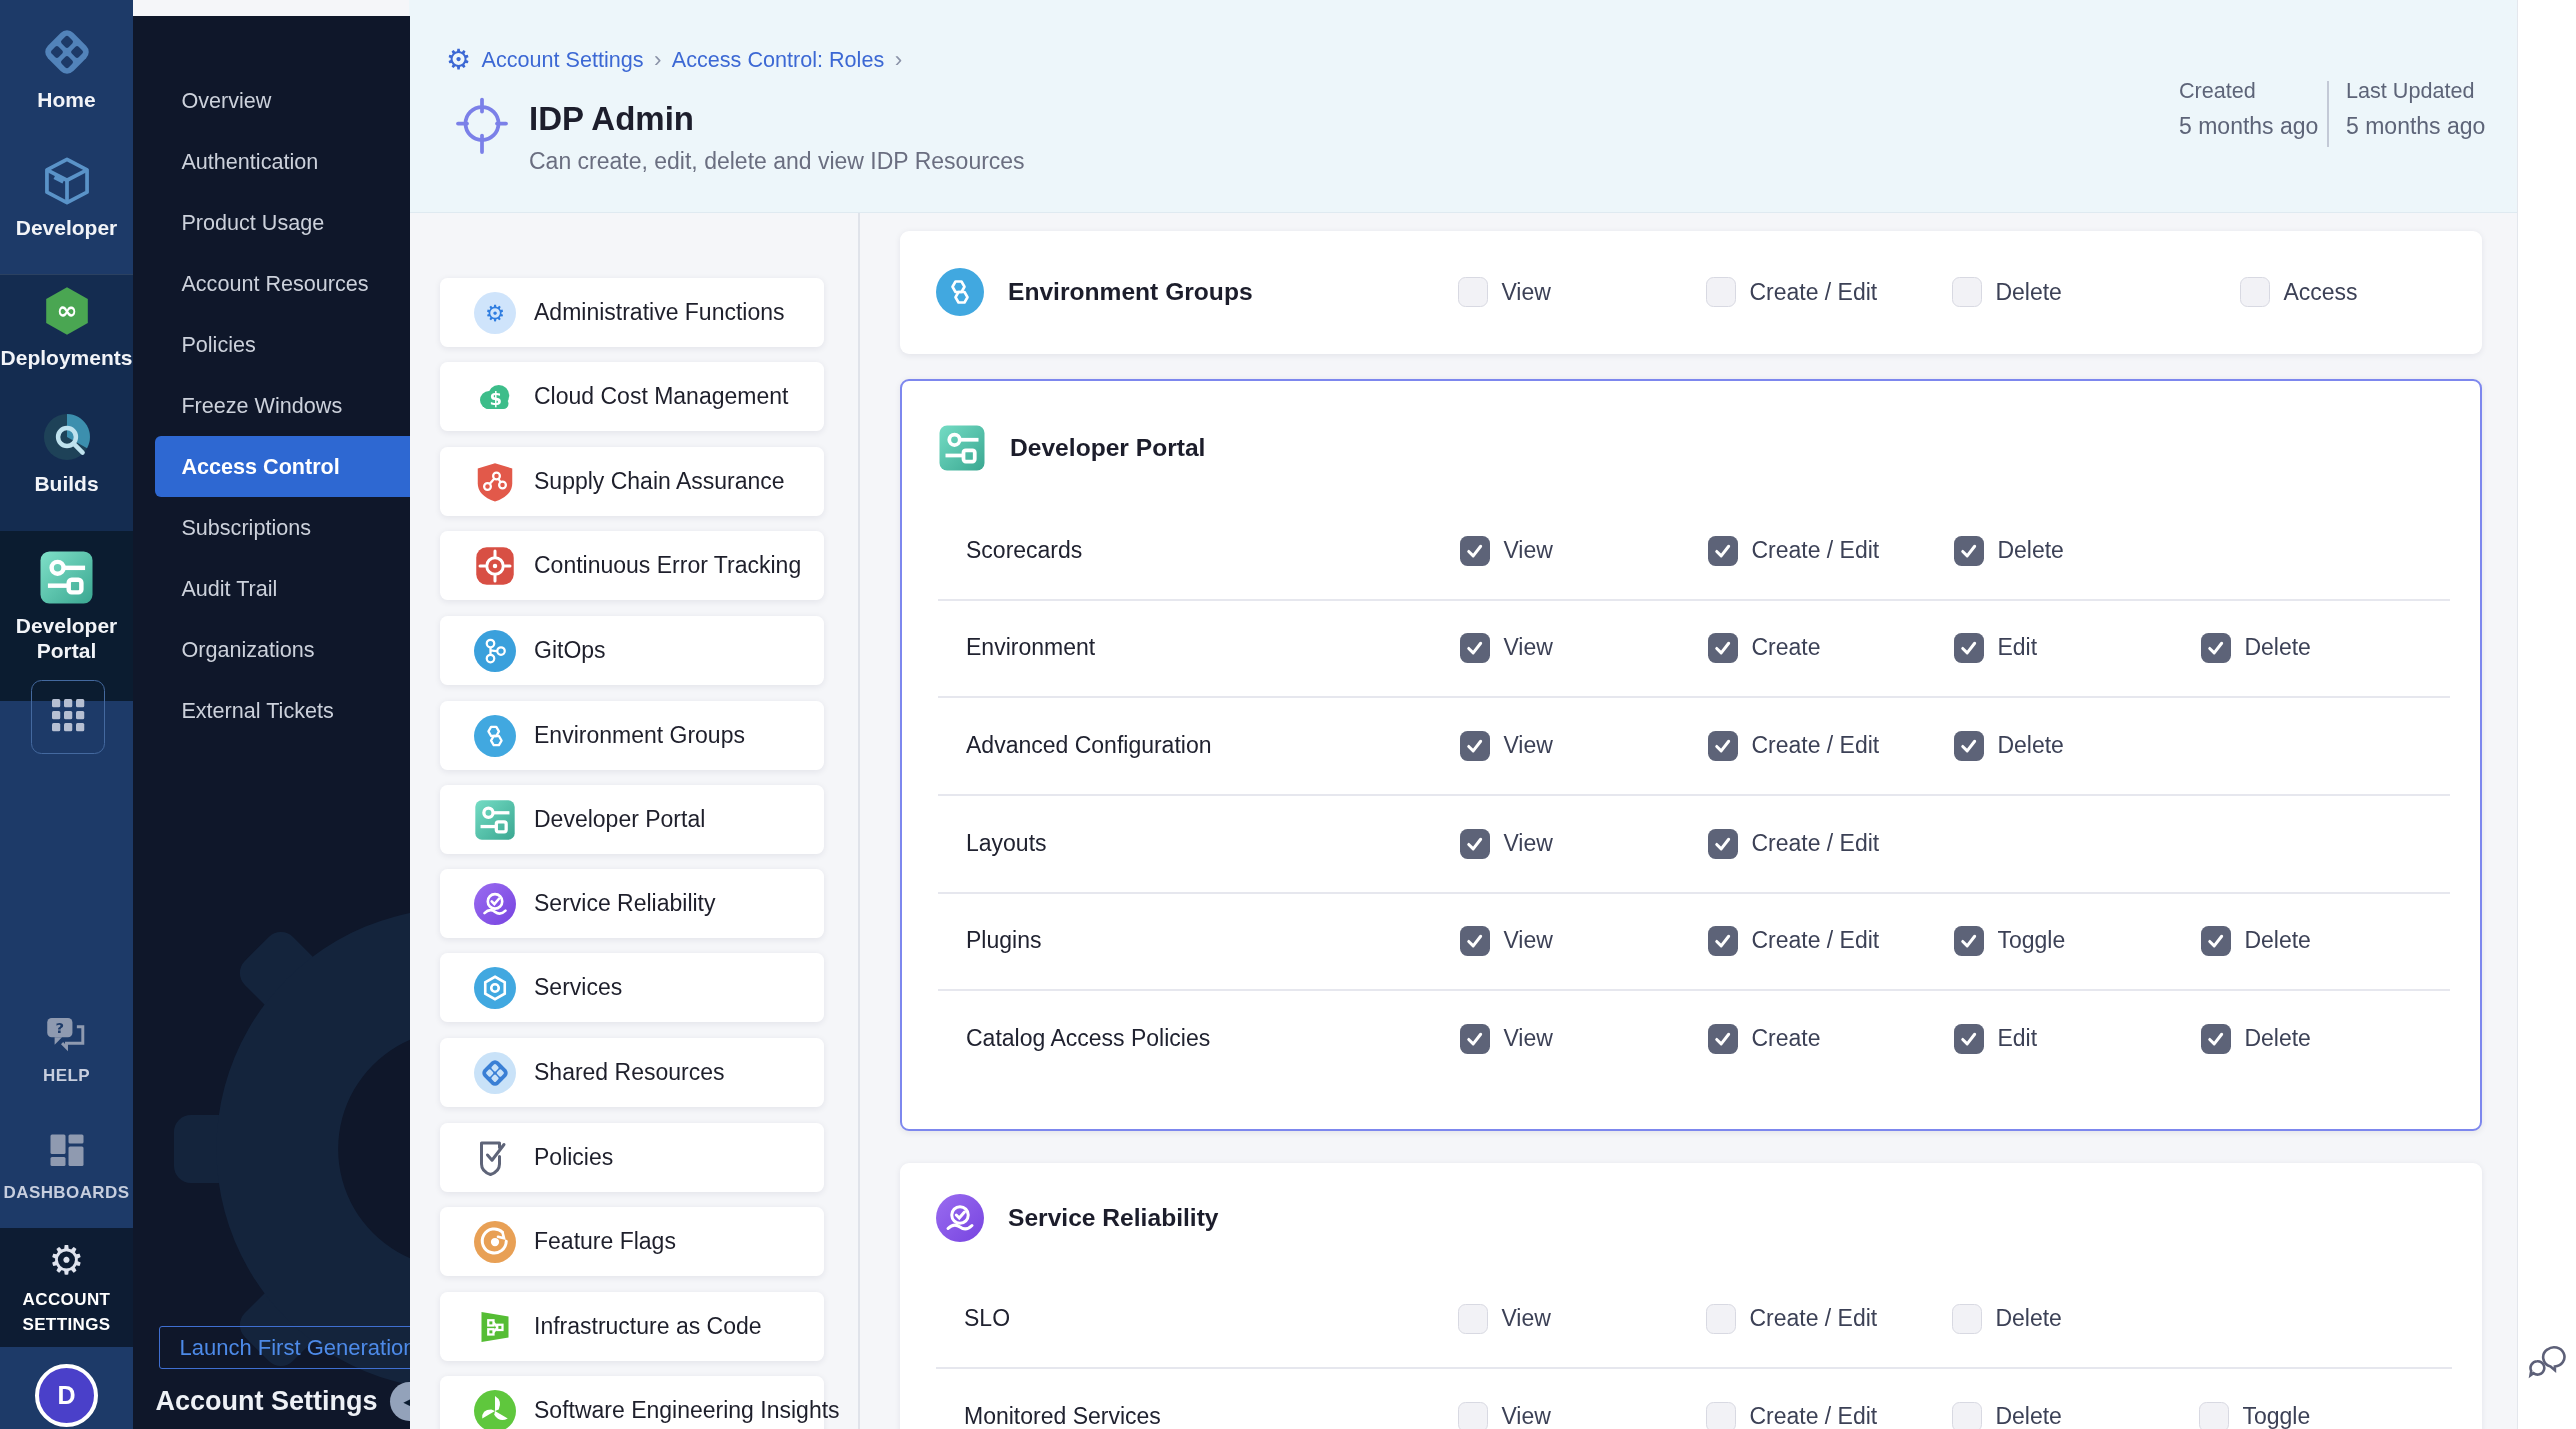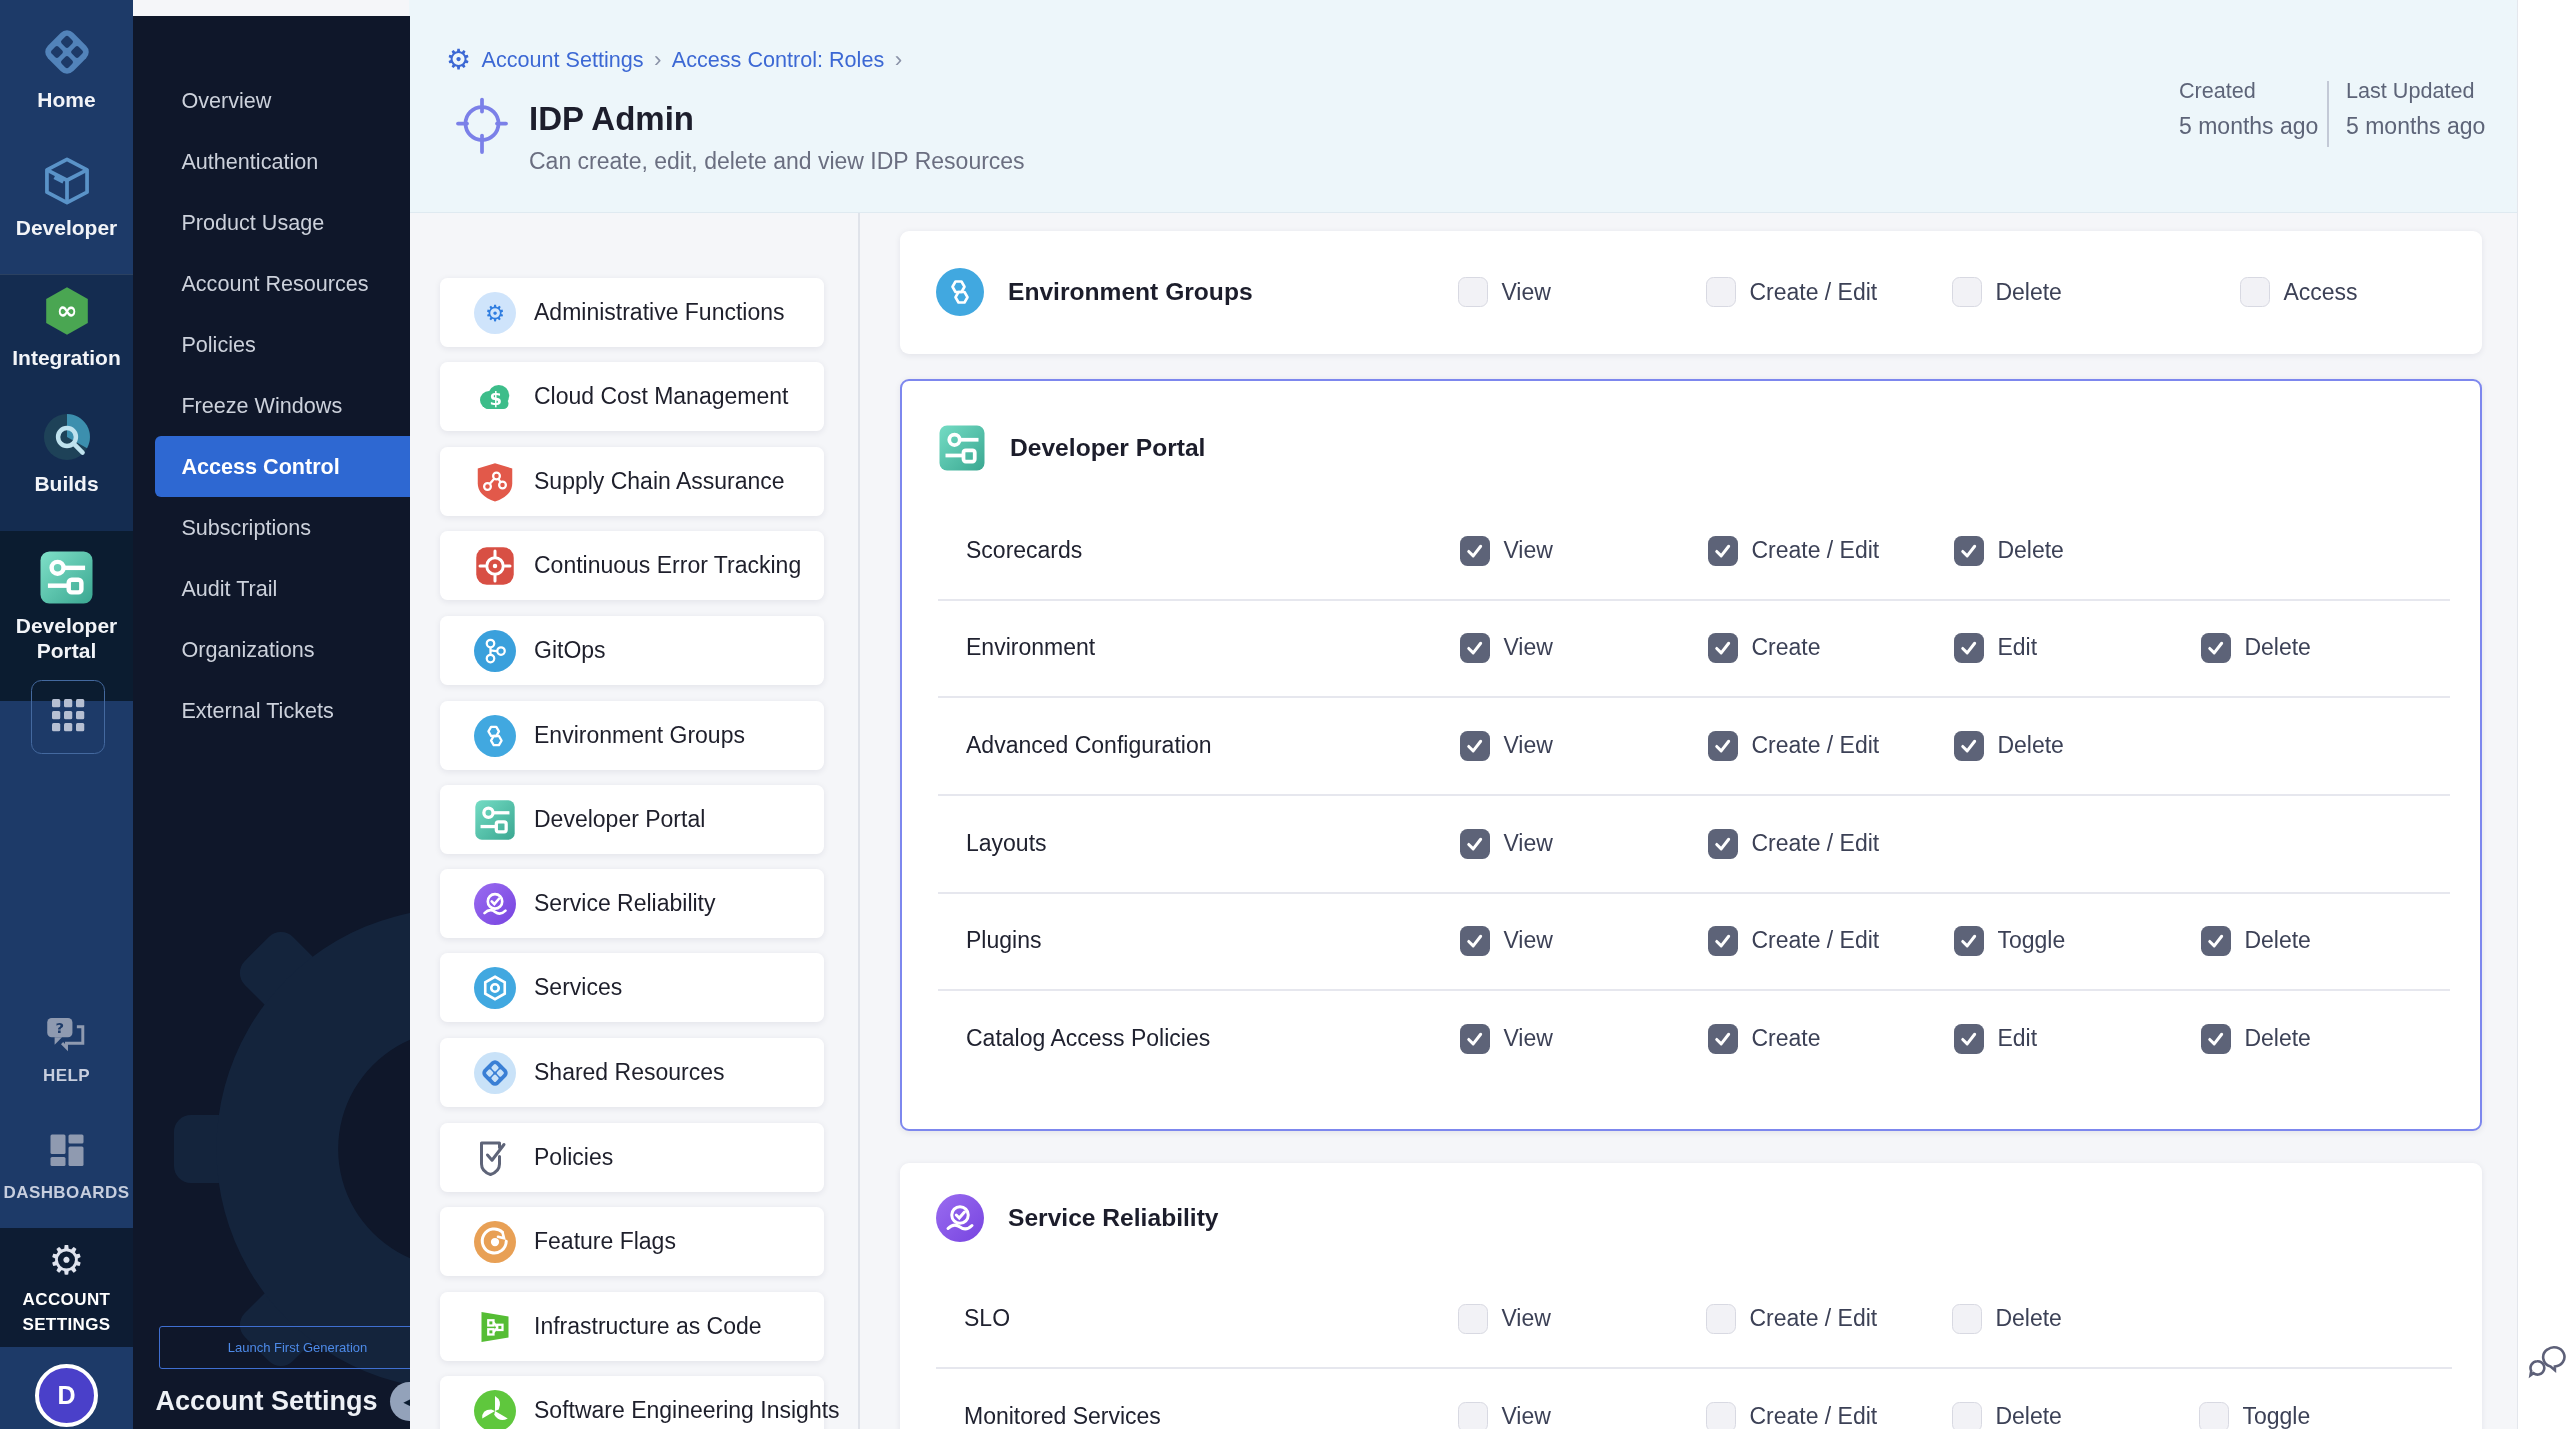--- a/index.html
+++ b/index.html
@@ -19,21 +19,21 @@
   .rail-item .rlab{font-size:21px;font-weight:bold;color:#f2f4f8;line-height:24.6px;}
   .rail-item .rlab.small{font-size:17px;font-weight:bold;color:#c7cede;letter-spacing:0.4px;}
   .grid-btn{position:absolute;left:31px;top:680px;width:72px;height:72px;border:1.5px solid #44699f;border-radius:10.4px;display:flex;align-items:center;justify-content:center;z-index:2;}
   .avatar{position:absolute;left:35px;top:1364px;width:63px;height:63px;border-radius:50%;background:#4a40c9;border:4.5px solid #ffffff;box-sizing:border-box;display:flex;align-items:center;justify-content:center;color:#fff;font-size:25px;font-weight:bold;z-index:2;}
   
   .sidebar{position:absolute;left:133px;top:16px;width:277px;height:1430px;background:#0f172a;z-index:20;overflow:hidden;}
   .side-menu{position:absolute;left:0;top:54px;width:277px;}
   .side-item{position:relative;height:61px;margin-left:22.4px;display:flex;align-items:center;padding-left:26px;font-size:21.6px;color:#ccd1db;border-radius:6px 0 0 6px;cursor:pointer;}
   .side-item.selected{background:#2e68d2;color:#ffffff;font-weight:bold;}
   .gear-mark{position:absolute;left:41px;top:850px;opacity:.85;z-index:0;}
-  .launch-btn{position:absolute;left:26px;top:1310px;width:277px;height:43px;border:1.5px solid #3f6fd1;border-radius:3px;background:transparent;color:#4d8ae8;font-size:13px;font-family:"Liberation Sans",sans-serif;z-index:3;cursor:pointer;}
+  .launch-btn{position:absolute;left:26px;top:1310px;width:277px;height:43px;border:1.5px solid #3f6fd1;border-radius:3px;background:transparent;color:#4d8ae8;font-size:22px;font-family:"Liberation Sans",sans-serif;z-index:3;cursor:pointer;}
   .side-title{position:absolute;left:22.4px;top:1370px;font-size:27px;font-weight:bold;color:#eef1f6;z-index:3;}
   .collapse-handle{position:absolute;left:257px;top:1366px;width:39px;height:39px;border-radius:50%;background:#93a2ba;display:flex;align-items:center;justify-content:center;color:#0b1c30;font-size:16.4px;z-index:3;cursor:pointer;}
   
   .head{position:absolute;left:409px;top:0;width:2108px;height:212px;background:#edf6fa;border-bottom:0.7px solid #dfeaf1;z-index:5;}
   .crumb{position:absolute;left:446px;top:46px;display:flex;align-items:center;gap:10.4px;z-index:6;}
   .crumb .gear{font-size:28px;color:#3c68d4;line-height:28px;}
   .crumb a{font-size:21.6px;color:#3c68d4;text-decoration:none;cursor:pointer;}
   .crumb .sep{font-size:22.4px;color:#8b93a8;}
   .role-icon{position:absolute;left:452px;top:95px;z-index:6;}
   .page-title{position:absolute;left:529px;top:100px;font-size:33px;font-weight:bold;color:#1d1e2c;z-index:6;}
@@ -103,21 +103,21 @@
     <span class="rlab">Developer</span>
   </div>
 
   <div class="rail-item" style="top:285px;">
     <span class="ric">
       <svg width="52" height="52" viewBox="0 0 70 70">
           <path d="M35 3 L63 19 L63 51 L35 67 L7 51 L7 19 Z" fill="#4aa652"></path>
           <text x="35" y="46" text-anchor="middle" font-size="34" font-weight="bold" fill="#ffffff" font-family="DejaVu Sans,sans-serif">∞</text>
         </svg>
     </span>
-    <span class="rlab">Integration</span>
+    <span class="rlab">Deployments</span>
   </div>
 
   <div class="rail-item" style="top:411px;">
     <span class="ric">
       <svg width="52" height="52" viewBox="0 0 70 70">
           <circle cx="35" cy="35" r="31" fill="#1e4258"></circle>
           <path d="M35 4 a31 31 0 0 1 27 46 L35 35 Z" fill="#3c8fae"></path>
           <circle cx="35" cy="35" r="12" fill="none" stroke="#bfe2ee" stroke-width="6"></circle>
           <line x1="44" y1="44" x2="56" y2="56" stroke="#bfe2ee" stroke-width="6" stroke-linecap="round"></line>
         </svg>

